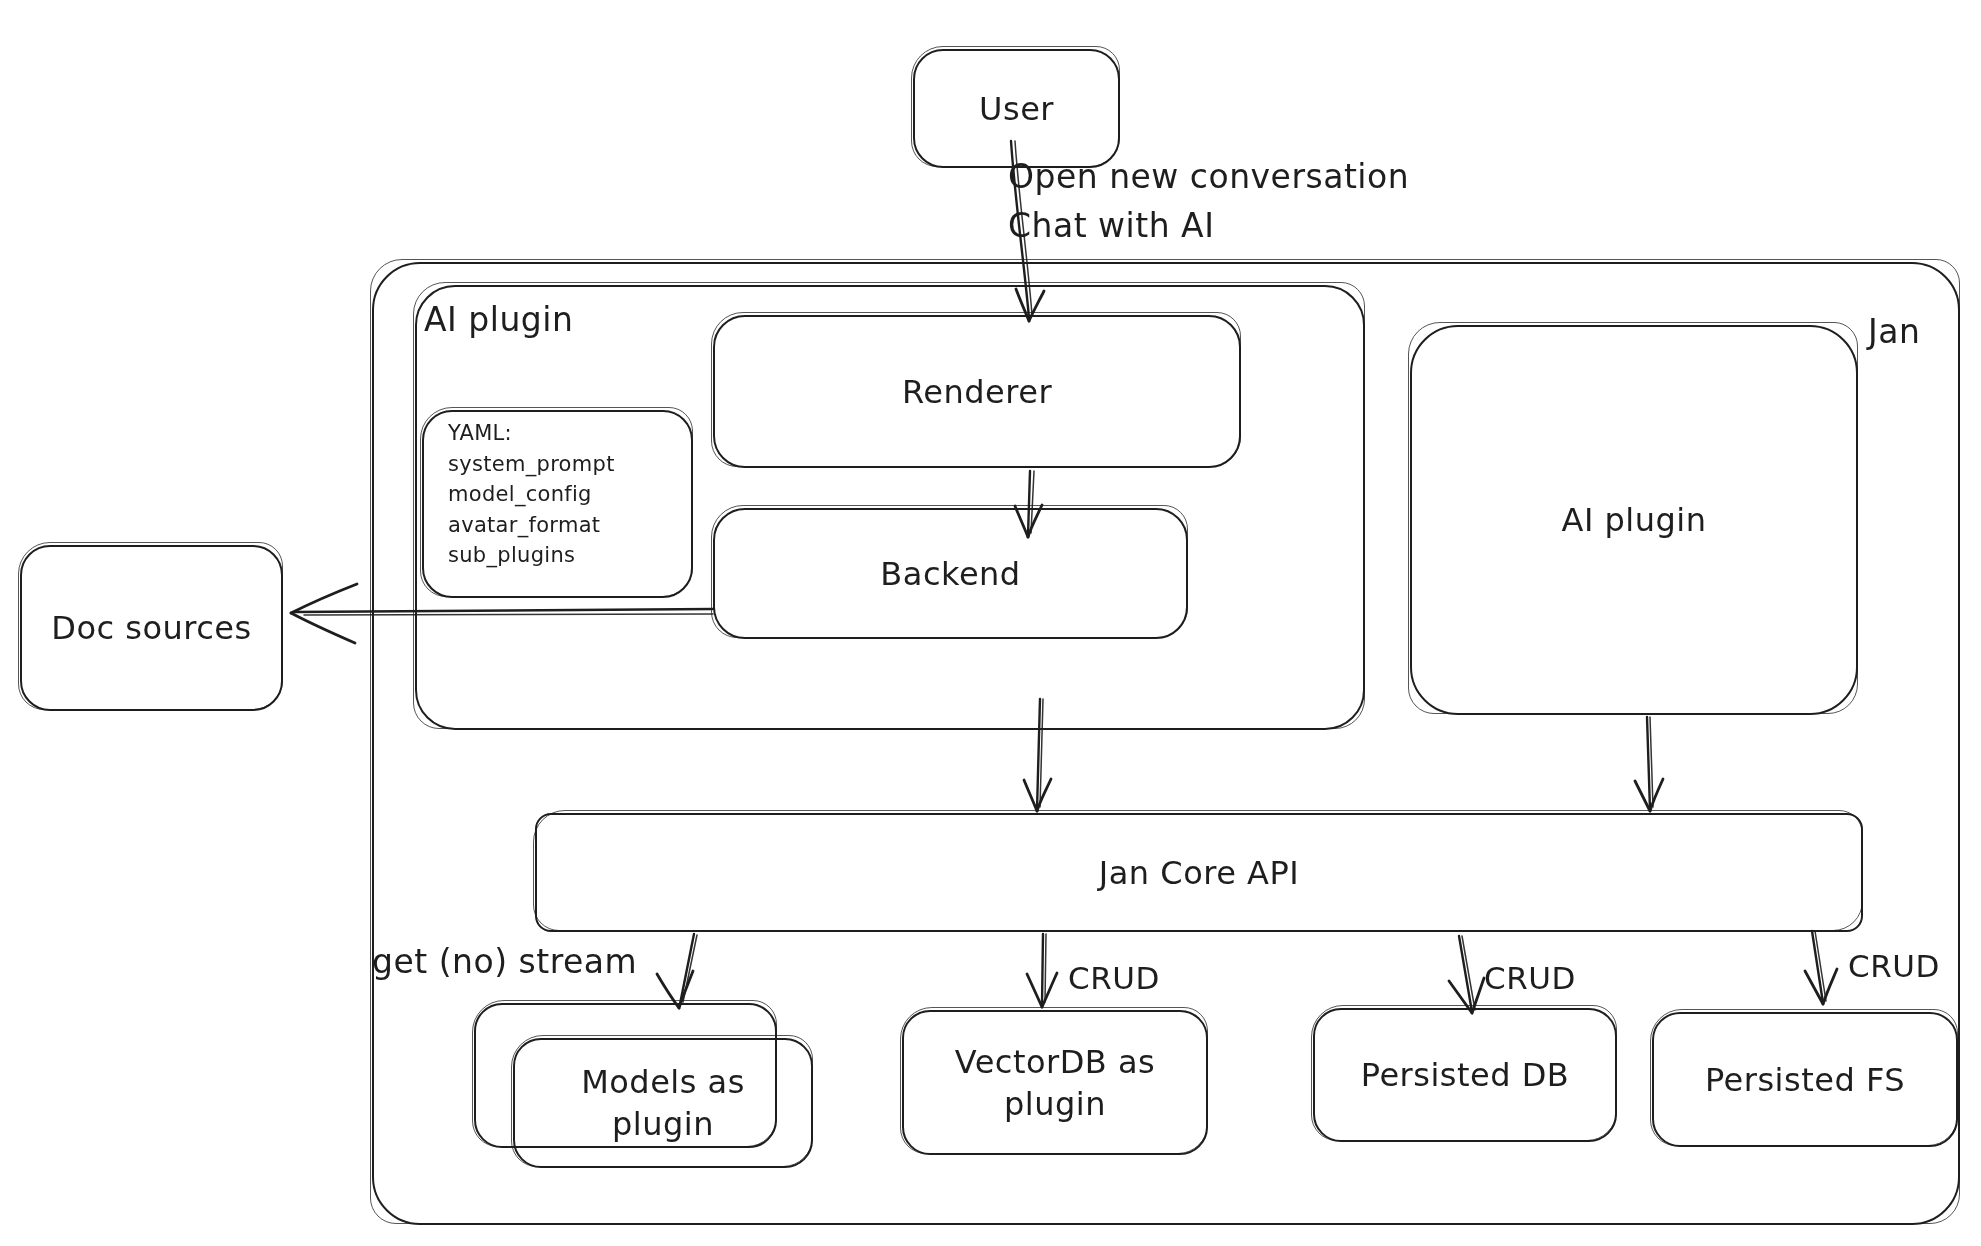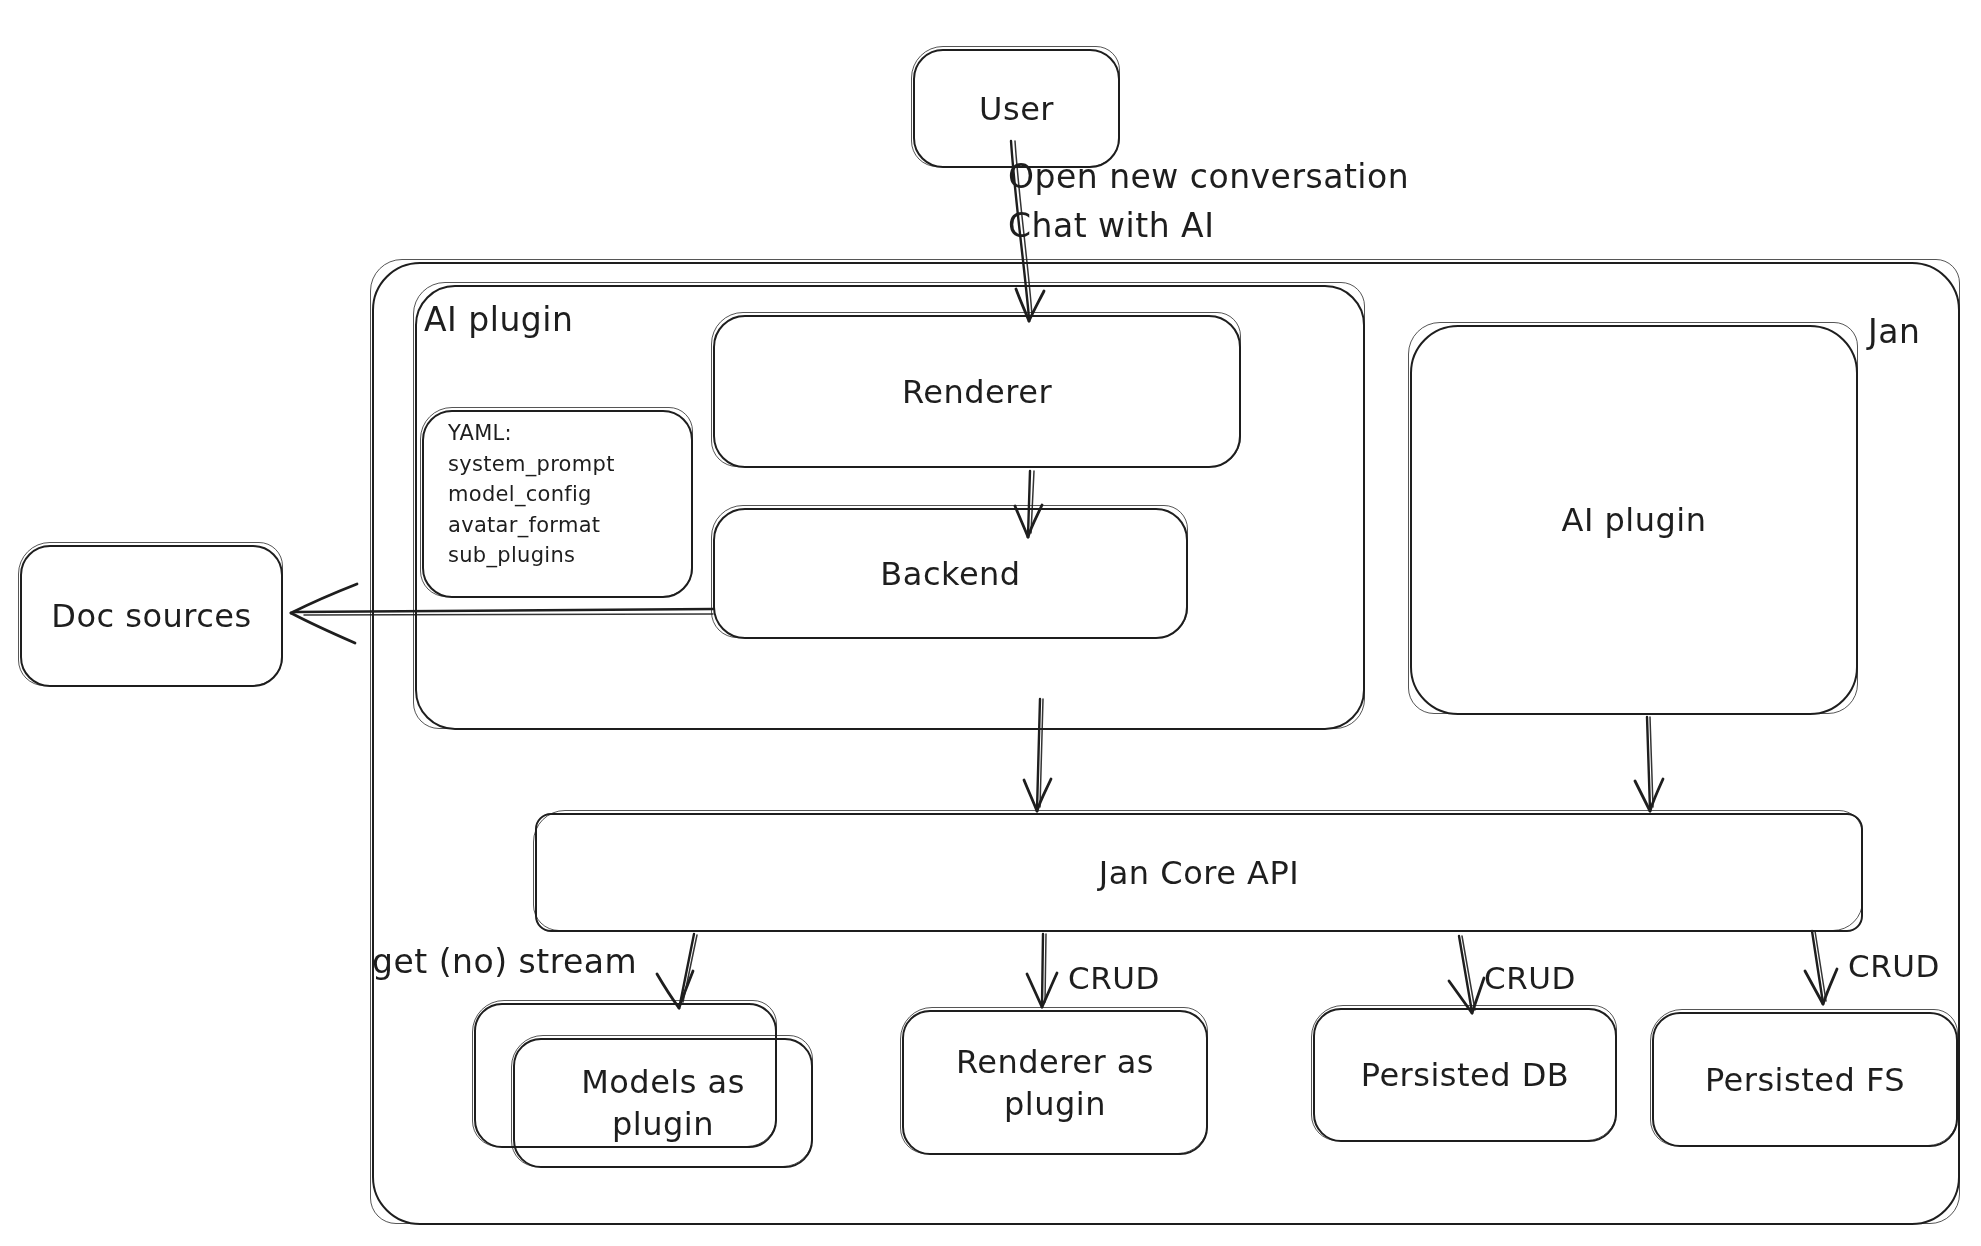--- a/index.html
+++ b/index.html
@@ -69,32 +69,32 @@
   <div class="box sketch" style="left:535px; top:813px; width:1328px; height:119px; border-radius:16px;">
     <span class="node-label">Jan Core API</span>
   </div>
 
   <div class="box sketch" style="left:474px; top:1003px; width:303px; height:145px; border-radius:28px;"></div>
   <div class="box sketch" style="left:513px; top:1038px; width:300px; height:130px; border-radius:28px;">
     <span class="node-label" style="display:block; width:220px;">Models as plugin</span>
   </div>
 
   <div class="box sketch" style="left:902px; top:1010px; width:306px; height:145px; border-radius:28px;">
-    <span class="node-label" style="display:block; width:250px;">Renderer as plugin</span>
+    <span class="node-label" style="display:block; width:250px;">VectorDB as plugin</span>
   </div>
 
   <div class="box sketch" style="left:1313px; top:1008px; width:304px; height:134px; border-radius:28px;">
     <span class="node-label">Persisted DB</span>
   </div>
 
   <div class="box sketch" style="left:1652px; top:1012px; width:306px; height:135px; border-radius:28px;">
     <span class="node-label">Persisted FS</span>
   </div>
 
-  <div class="box sketch" style="left:20px; top:545px; width:263px; height:142px; border-radius:30px;">
+  <div class="box sketch" style="left:20px; top:545px; width:263px; height:166px; border-radius:30px;">
     <span class="node-label">Doc sources</span>
   </div>
 
   <div class="float-label" style="left:1008px; top:152px; line-height:49px;">
     <div>Open new conversation</div>
     <div>Chat with AI</div>
   </div>
 
   <div class="float-label" style="left:372px; top:942px;">get (no) stream</div>
 

